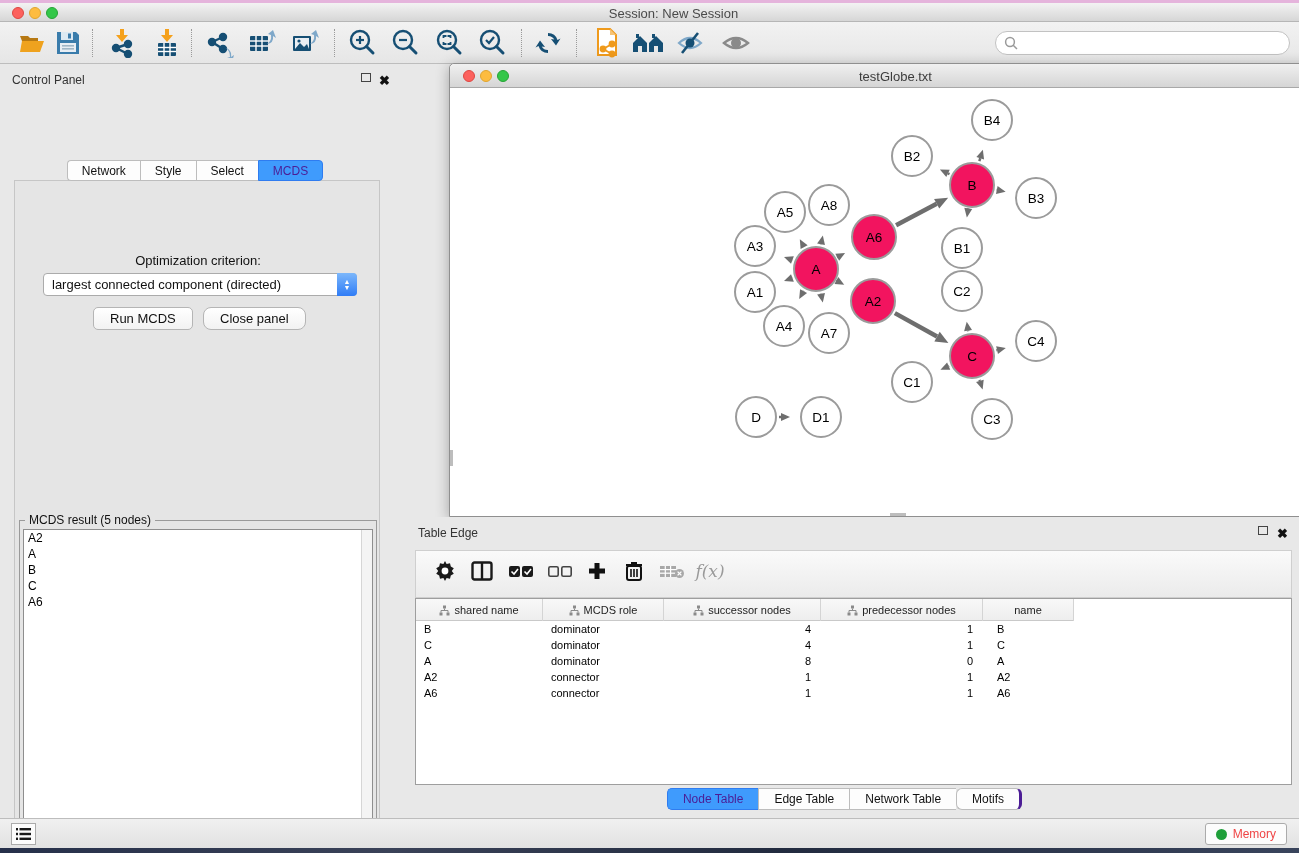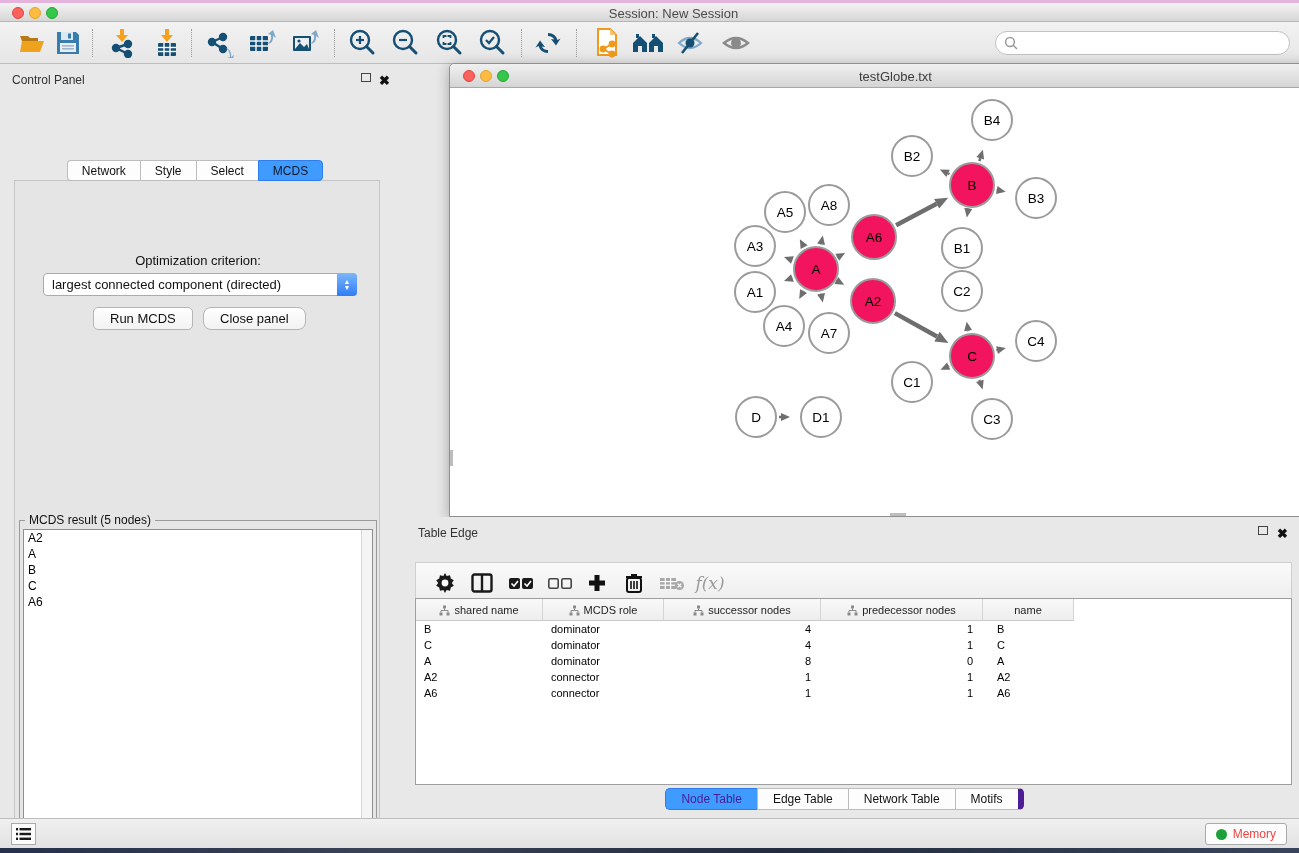--- a/index.html
+++ b/index.html
@@ -27,21 +27,21 @@
   .panel-title { position:absolute; font-size:12px; color:#333; }
   .wbtn { position:absolute; width:13px; height:13px; }
   .float-glyph { width:10px; height:9px; border:1.5px solid #444; display:block; }
   .close-glyph { font-size:13px; font-weight:bold; color:#111; line-height:13px; }
   .cp-inner { position:absolute; top:116px; left:14px; width:366px; height:684px; background:#e5e5e5; border:1px solid #c6c6c6; }
   .cp-tabs { position:absolute; top:96px; left:0; width:390px; display:flex; justify-content:center; z-index:3; }
   .cp-tab { height:21px; padding:0 14px; font-size:12px; display:flex; align-items:center;
     background:#fdfdfd; border:1px solid #bdbdbd; border-right:none; color:#111; }
   .cp-tab:first-child { border-top-left-radius:4px; border-bottom-left-radius:4px; }
   .cp-tab:last-child { border-right:1px solid #bdbdbd; border-top-right-radius:4px; border-bottom-right-radius:4px; }
-  .cp-tab.active { background:#3f9bfd; border-color:#2f7cf0; color:#0f172a; }
+  .cp-tab.active { background:#3f9bfd; border-color:#2f7cf0; color:#4c1d95; }
   .opt-label { position:absolute; top:72px; left:0; width:366px; text-align:center; font-size:13px; color:#111; }
   .dropdown { position:absolute; top:92px; left:28px; width:314px; height:23px; background:#fff;
     border:1px solid #ababab; border-radius:4px; display:flex; align-items:center; }
   .dropdown .dd-text { flex:1; font-size:13px; padding-left:8px; color:#111; white-space:nowrap; overflow:hidden; }
   .dd-stepper { width:20px; height:23px; margin-right:-1px; border-radius:0 4px 4px 0;
     background:linear-gradient(#7cb7fb,#2f7cf6); display:flex; flex-direction:column; align-items:center; justify-content:center; color:#fff; }
   .dd-stepper span { font-size:7px; line-height:6px; }
   .cp-btn { position:absolute; top:126px; height:23px; background:linear-gradient(#ffffff,#f2f2f2);
     border:1px solid #b5b5b5; border-radius:5px; font-size:13px; color:#111;
     display:flex; align-items:center; justify-content:center; padding:0 16px; }
@@ -58,36 +58,36 @@
     background:linear-gradient(#f0f0f0,#d5d5d5); border-bottom:1px solid #a8a8a8; border-radius:5px 5px 0 0; }
   .netwin-title { position:absolute; top:5px; width:100%; text-align:center; font-size:13px; color:#3c3c3c; }
   .net-canvas { position:absolute; top:24px; left:0; width:891px; height:428px; background:#fff; overflow:hidden; }
   .scroll-tick-v { position:absolute; left:0px; top:362px; width:3px; height:16px; background:#bdbdbd; }
   .scroll-tick-h { position:absolute; left:440px; bottom:0px; width:16px; height:3px; background:#bdbdbd; }
   .resize-grip { position:absolute; right:1px; bottom:1px; width:12px; height:12px;
     background:repeating-linear-gradient(135deg, transparent 0 2px, #aaa 2px 3px); }
 
   
   .tpanel { position:absolute; top:517px; left:390px; width:909px; height:295px; background:#e8e8e8; }
-  .tp-toolbar { position:absolute; top:45px; left:25px; width:877px; height:48px;
+  .tp-toolbar { position:absolute; top:33px; left:25px; width:877px; height:48px;
     background:linear-gradient(#fafafa,#ebebeb); border:1px solid #cfcfcf; }
   .tpbtn { position:absolute; top:5px; width:32px; height:30px; display:flex; align-items:center; justify-content:center; }
   .fx-label { font-size:17px; font-family:"DejaVu Serif", serif; font-style:italic; color:#9a9a9a; }
   .dtable { position:absolute; top:81px; left:25px; width:877px; height:187px; background:#fff; border:1px solid #9e9e9e; overflow:hidden; }
   .thead { position:absolute; top:0; left:0; height:22px; display:flex; background:linear-gradient(#f8f8f8,#eeeeee); border-bottom:1px solid #c9c9c9; }
   .th { display:flex; align-items:center; justify-content:center; gap:4px; font-size:11px; color:#222;
     border-right:1px solid #d4d4d4; height:22px; }
   .tbody { position:absolute; top:22px; left:0; right:0; }
   .tr { display:flex; height:16px; }
   .td { font-size:11px; color:#000; line-height:16px; white-space:nowrap; overflow:hidden; }
   .tp-tabs { position:absolute; top:271px; left:0; width:909px; display:flex; justify-content:center; }
   .tp-tab { height:22px; padding:0 15px; font-size:12px; display:flex; align-items:center;
     background:#fdfdfd; border:1px solid #bdbdbd; border-right:none; color:#111; }
   .tp-tab:first-child { border-top-left-radius:5px; border-bottom-left-radius:5px; }
-  .tp-tab:last-child { border-right:6px solid #4c1d95; border-top-right-radius:5px; border-bottom-right-radius:5px; }
+  .tp-tab:last-child { border-right:3px solid #4c1d95; border-top-right-radius:5px; border-bottom-right-radius:5px;border-radius:6px; }
   .tp-tab.active { background:#3f9bfd; border-color:#2f7cf0; color:#4c1d95; }
 
   
   .statusbar { position:absolute; top:818px; left:0; width:1299px; height:30px;
     background:linear-gradient(#f0f0f0,#e2e2e2); border-top:1px solid #bdbdbd; }
   .list-btn { position:absolute; top:4px; left:11px; width:25px; height:22px; background:#fcfcfc;
     border:1px solid #ababab; display:flex; align-items:center; justify-content:center; }
   .memory-btn { position:absolute; top:4px; right:12px; height:22px; background:#fcfcfc;
     border:1px solid #ababab; border-radius:3px; display:flex; align-items:center; gap:6px; padding:0 10px; }
   .memory-dot { width:11px; height:11px; border-radius:50%; background:#1f9f3a; }

